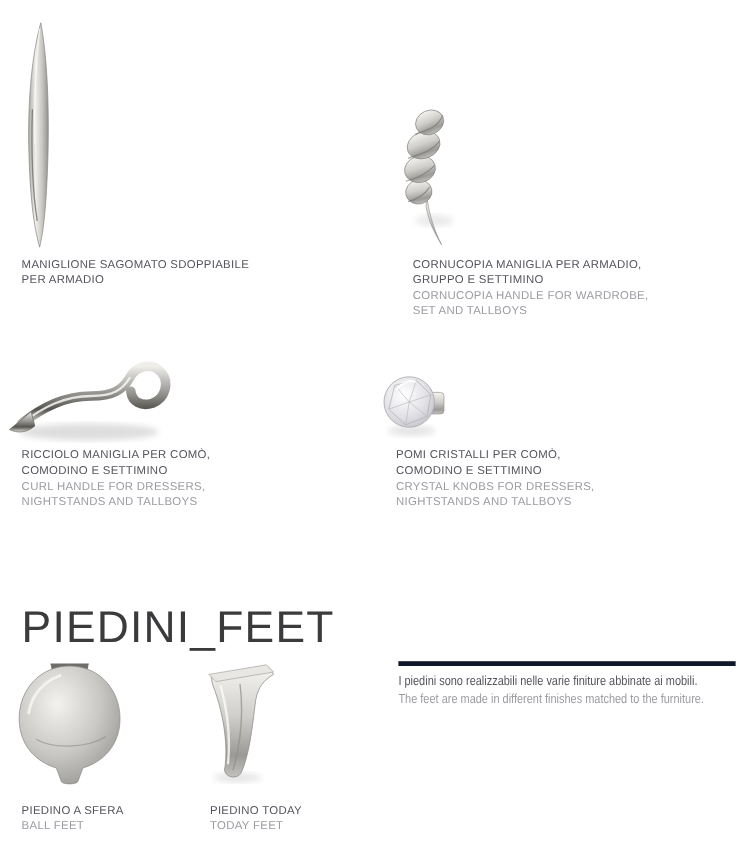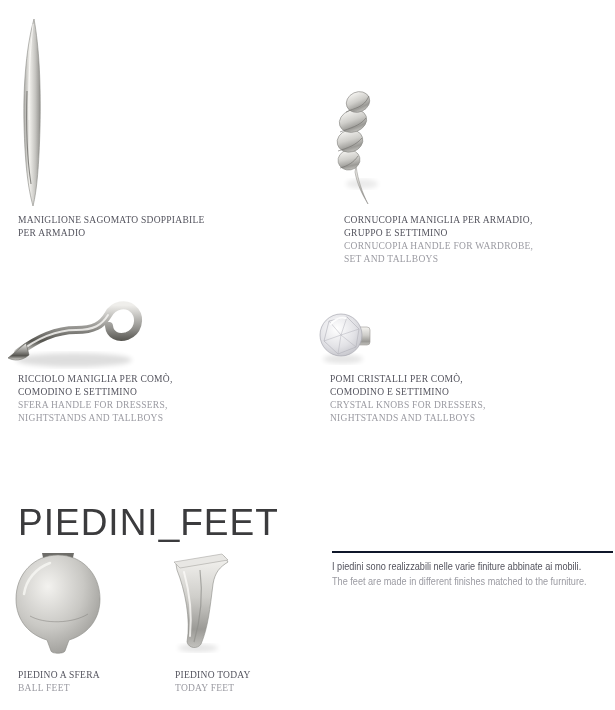--- a/index.html
+++ b/index.html
@@ -1,28 +1,28 @@
 <!DOCTYPE html>
 <html><head>
 <meta charset="utf-8">
 <style>
   html,body{margin:0;padding:0;background:#ffffff;}
   .page{
     position:relative;width:615px;height:710px;background:#ffffff;
     font-family:"Liberation Sans",sans-serif;overflow:hidden;
   }
   .abs{position:absolute;}
-  .caption{font-size:9.5px;line-height:13px;letter-spacing:.25px;font-family:Liberation Serif, serif;}
+  .caption{font-size:9.5px;line-height:13px;letter-spacing:.25px;}
   .cap-it{color:#54545e;white-space:pre-line;}
   .cap-en{color:#9b9ba2;white-space:pre-line;}
   .section-heading{
     margin:0;font-size:37px;font-weight:400;letter-spacing:1px;
     color:#3b3b3d;font-family:"Liberation Sans",sans-serif;
   }
-  .note{border-top:2px solid #0f172a;padding-top:6px;}
+  .note{border-top:4px solid #0f172a;padding-top:6px;}
   .note div{font-size:11px;line-height:15px;white-space:nowrap;
     transform:scaleX(.83);transform-origin:0 0;}
   .note-it{color:#54545e;}
   .note-en{color:#9b9ba2;}
   svg{display:block;}
 </style>
 </head>
 <body>
 
 <div class="page">
@@ -114,21 +114,21 @@
       <circle cx="25" cy="29" r="21" fill="url(#crystalGrad)" stroke="#a9a9b1" stroke-width=".7"></circle>
       <path d="M13 15 L31 11 L43 23 L40 41 L22 48 L8 35 Z" fill="none" stroke="#b2b2ba" stroke-width=".8" opacity=".8"></path>
       <path d="M31 11 L25 29 L43 23 M25 29 L40 41 M25 29 L22 48 M25 29 L8 35 M25 29 L13 15" fill="none" stroke="#b2b2ba" stroke-width=".7" opacity=".7"></path>
       <path d="M15 18 C19 13,25 11,30 12" fill="none" stroke="#ffffff" stroke-width="2" opacity=".9" stroke-linecap="round"></path>
     </svg>
   </div>
 
   <div class="abs caption" style="left:18px;top:373px;width:290px;">
     <div class="cap-it">RICCIOLO MANIGLIA PER COMÒ,
 COMODINO E SETTIMINO</div>
-    <div class="cap-en">SFERA HANDLE FOR DRESSERS,
+    <div class="cap-en">CURL HANDLE FOR DRESSERS,
 NIGHTSTANDS AND TALLBOYS</div>
   </div>
   <div class="abs caption" style="left:330px;top:373px;width:280px;">
     <div class="cap-it">POMI CRISTALLI PER COMÒ,
 COMODINO E SETTIMINO</div>
     <div class="cap-en">CRYSTAL KNOBS FOR DRESSERS,
 NIGHTSTANDS AND TALLBOYS</div>
   </div>
 
   <h2 class="abs section-heading" style="left:18px;top:502px;">PIEDINI_FEET</h2>

